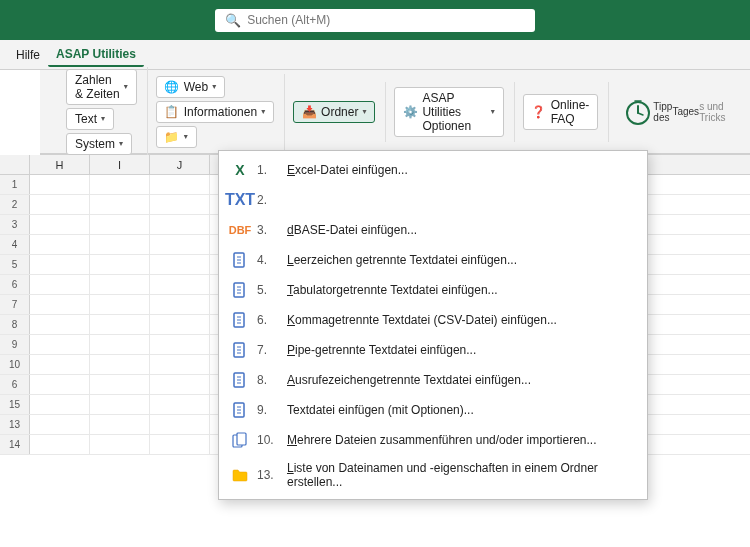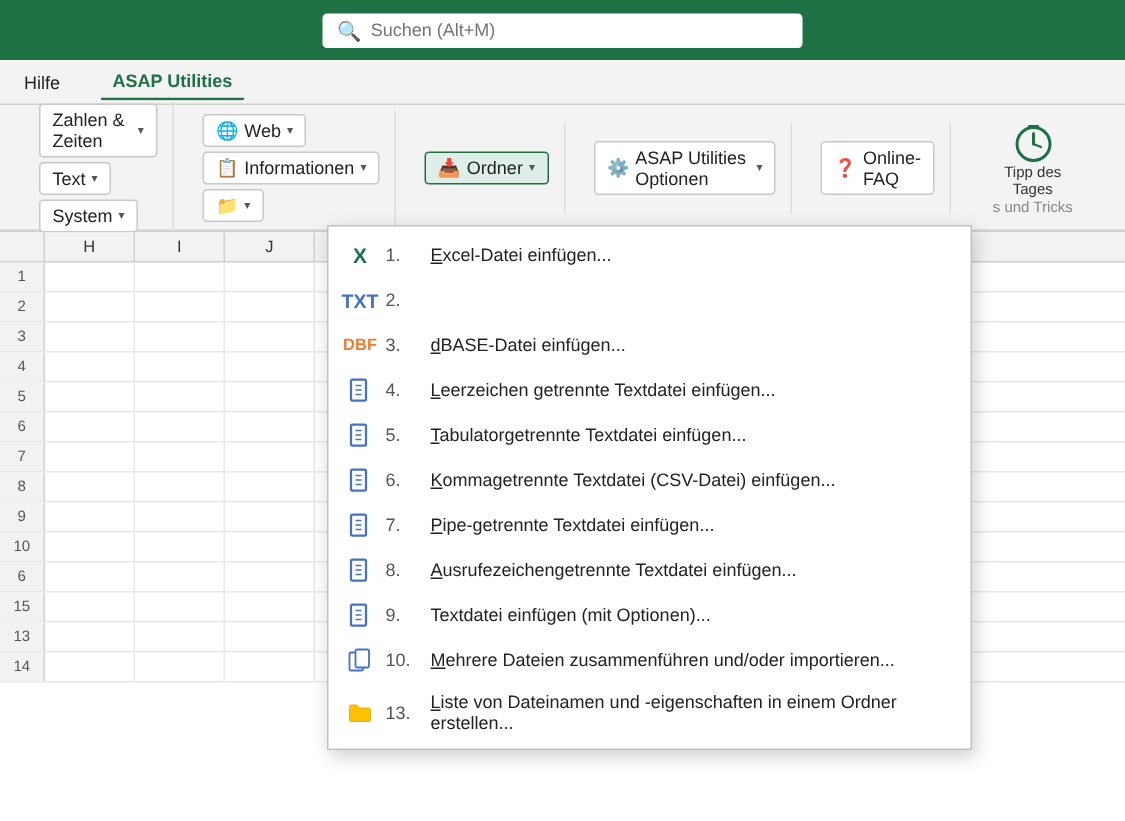--- a/index.html
+++ b/index.html
@@ -45,21 +45,21 @@
     }
 
     
     .menu-bar {
       background: #f3f3f3;
       border-bottom: 1px solid #d0d0d0;
       display: flex;
       align-items: center;
       height: 30px;
       padding: 0 8px;
-      gap: 19px;
+      gap: 0;
     }
     .menu-item {
       padding: 4px 8px;
       font-size: 12px;
       cursor: pointer;
       color: #222;
       border-radius: 2px;
     }
     .menu-item.active {
       color: #1e7145;
@@ -144,22 +144,23 @@
       flex-shrink: 0;
     }
 
     
     .ribbon-outer {
       background: #f3f3f3;
       border-bottom: 2px solid #d0d0d0;
       padding: 4px 24px;
       display: flex;
       align-items: center;
-      gap: 17px;
+      gap: 6px;
       height: 85px;
+      margin-left: 40px;
     }
     .ribbon-col {
       display: flex;
       flex-direction: column;
       gap: 3px;
       border-right: 1px solid #ddd;
       padding: 2px 10px 2px 2px;
       align-items: flex-start;
       min-height: 60px;
       justify-content: center;
@@ -184,21 +185,21 @@
       cursor: pointer;
       color: #222;
     }
     .pill-btn.highlighted {
       background: #e0eeea;
       border-color: #1e7145;
     }
 
     .tipp-block {
       display: flex;
-      flex-direction: column;
+      flex-direction: row;
       align-items: center;
       padding: 2px 8px;
       font-size: 10px;
       color: #333;
       min-width: 75px;
     }
     .tipp-clock {
       position: relative;
       width: 30px;
       height: 30px;
@@ -511,21 +512,21 @@
 <div class="dropdown-menu" id="dropdown-menu">
 <div class="dropdown-item">
       <div class="item-icon">
         <span style="color:#1e7145;font-size:14px;font-weight:bold;">X</span>
       </div>
       <span style="min-width: 22px; color: rgb(85, 85, 85);">1.</span>
       <span><u>E</u>xcel-Datei einfügen...</span>
     </div>
     <div class="dropdown-item">
       <div class="item-icon">
-        <span style="color:#4472c4;font-size:13px;font-weight:bold;">TXT</span>
+        <span style="color:#4472c4;font-size:16px;font-weight:bold;">TXT</span>
       </div>
       <span style="min-width: 22px; color: rgb(85, 85, 85);">2.</span>
     </div>
     <div class="dropdown-item">
       <div class="item-icon">
         <span style="color:#ed7d31;font-size:11px;font-weight:bold;">DBF</span>
       </div>
       <span style="min-width: 22px; color: rgb(85, 85, 85);">3.</span>
       <span><u>d</u>BASE-Datei einfügen...</span>
     </div>

